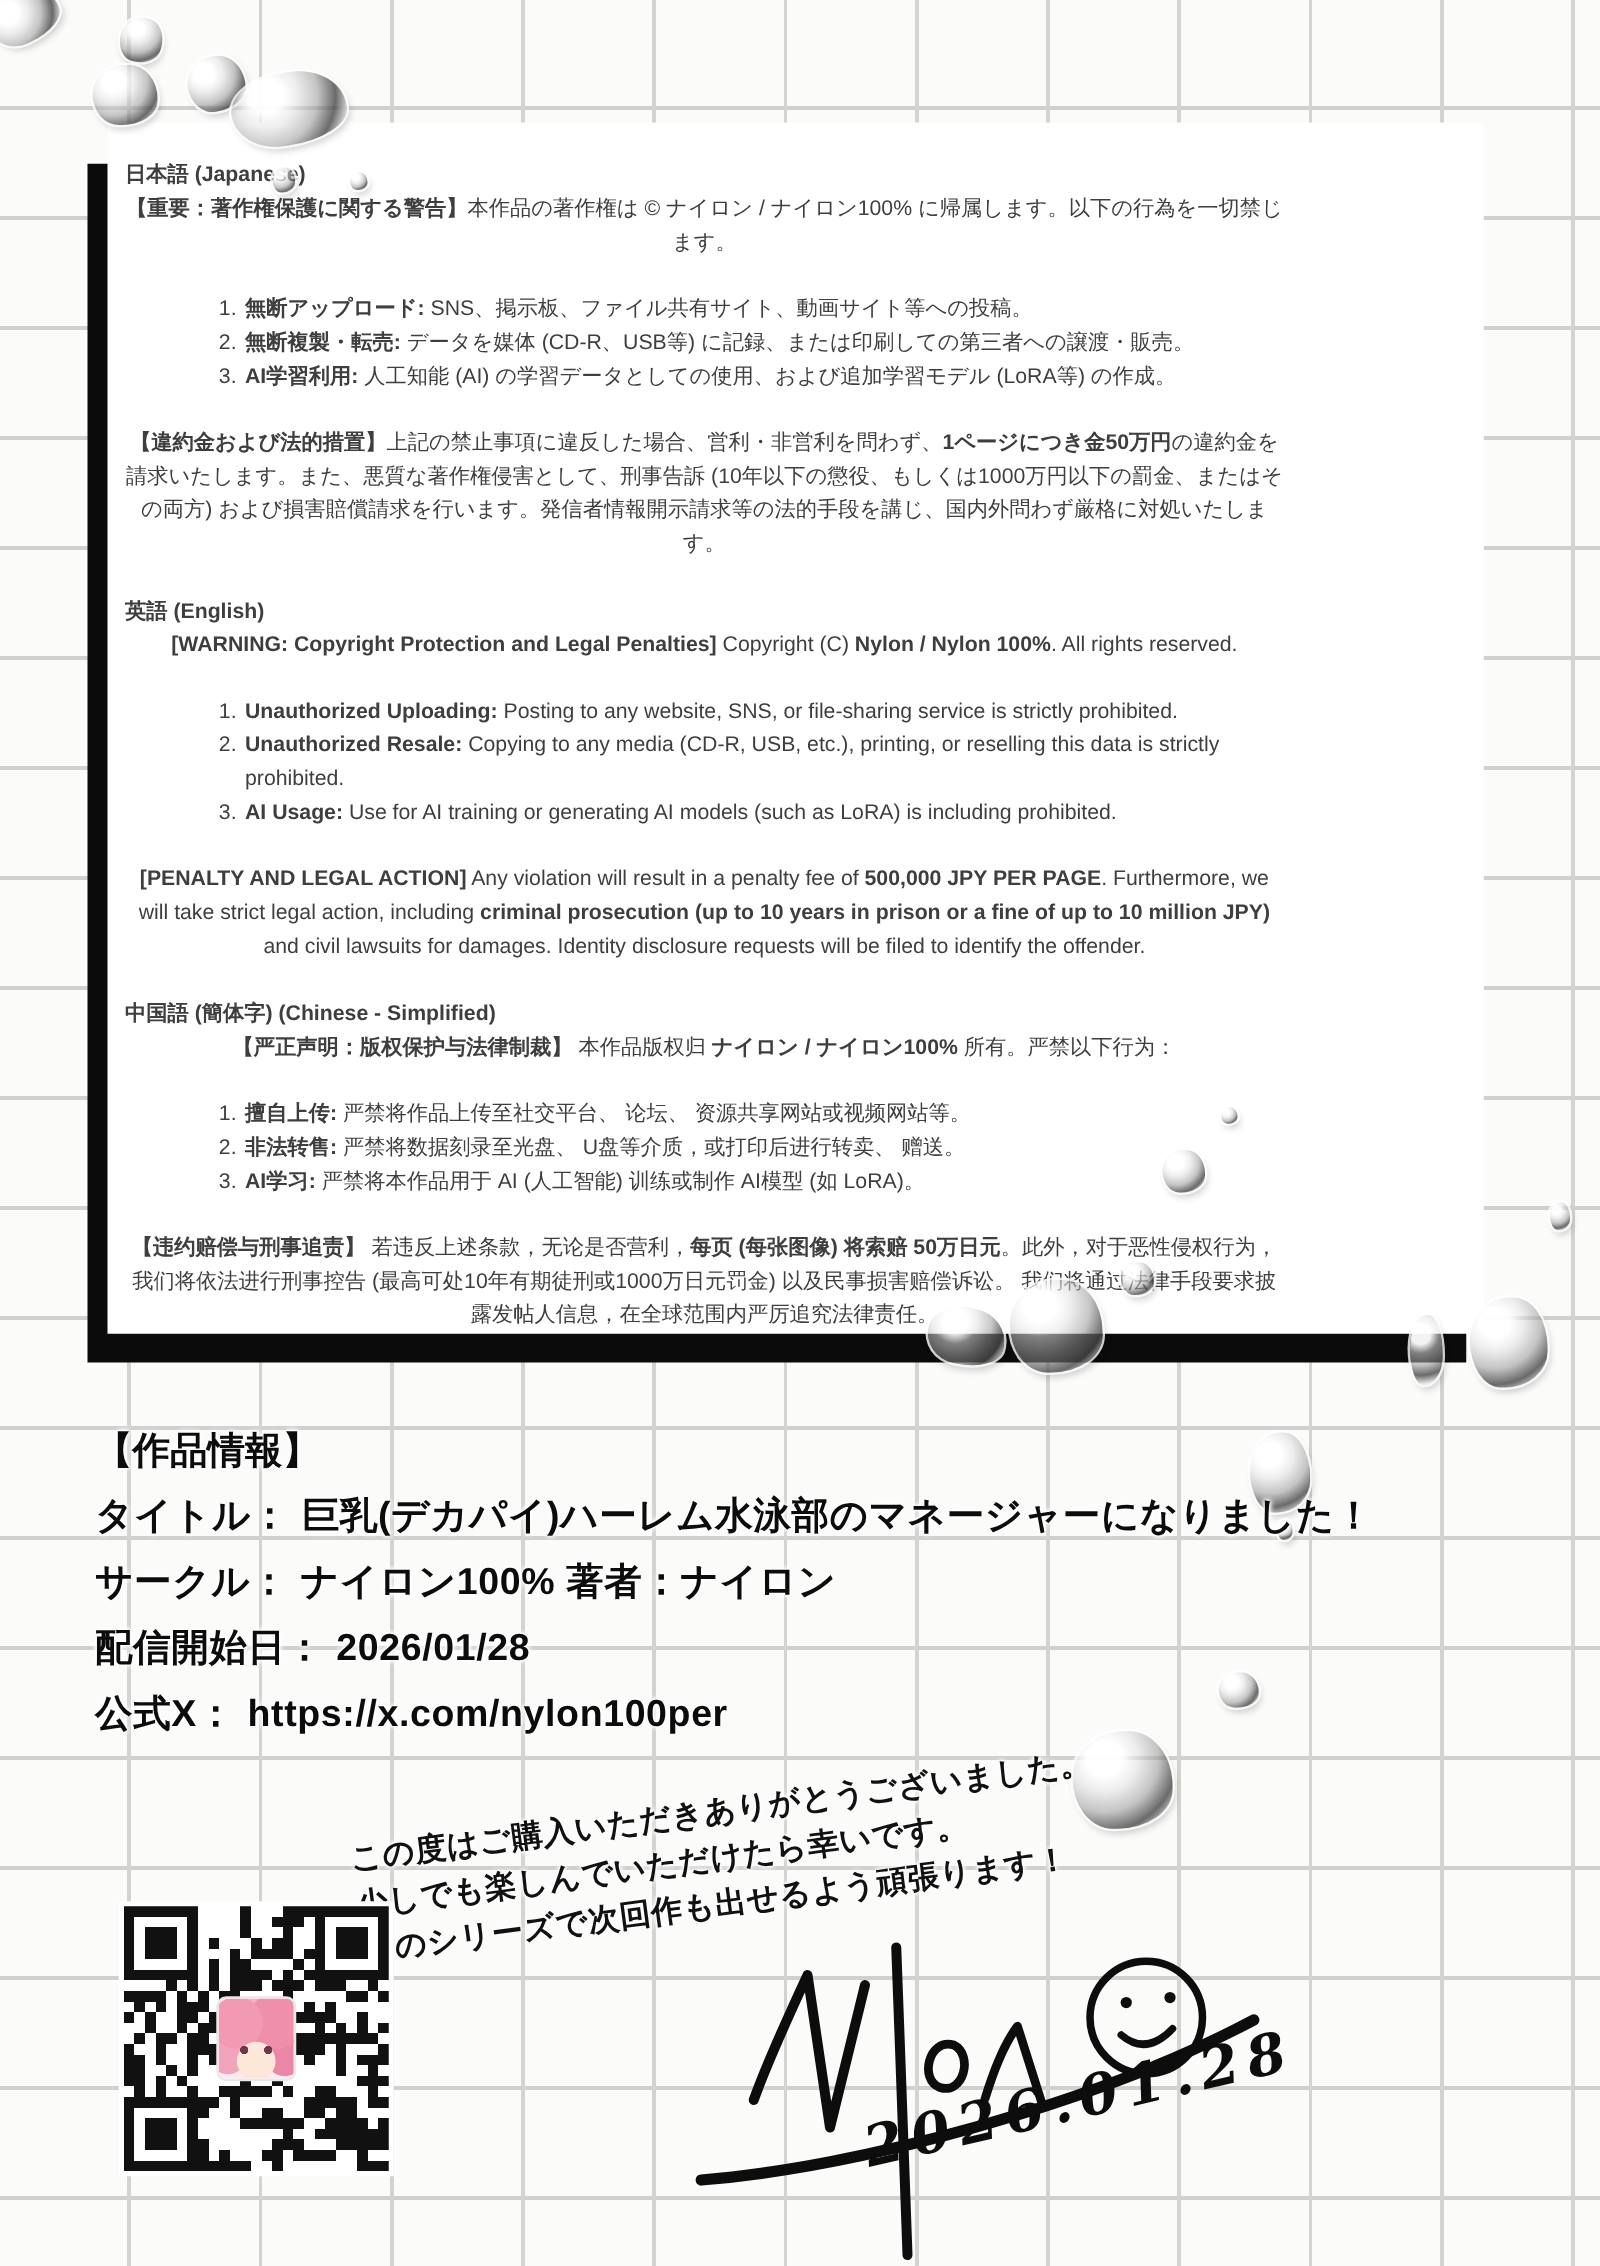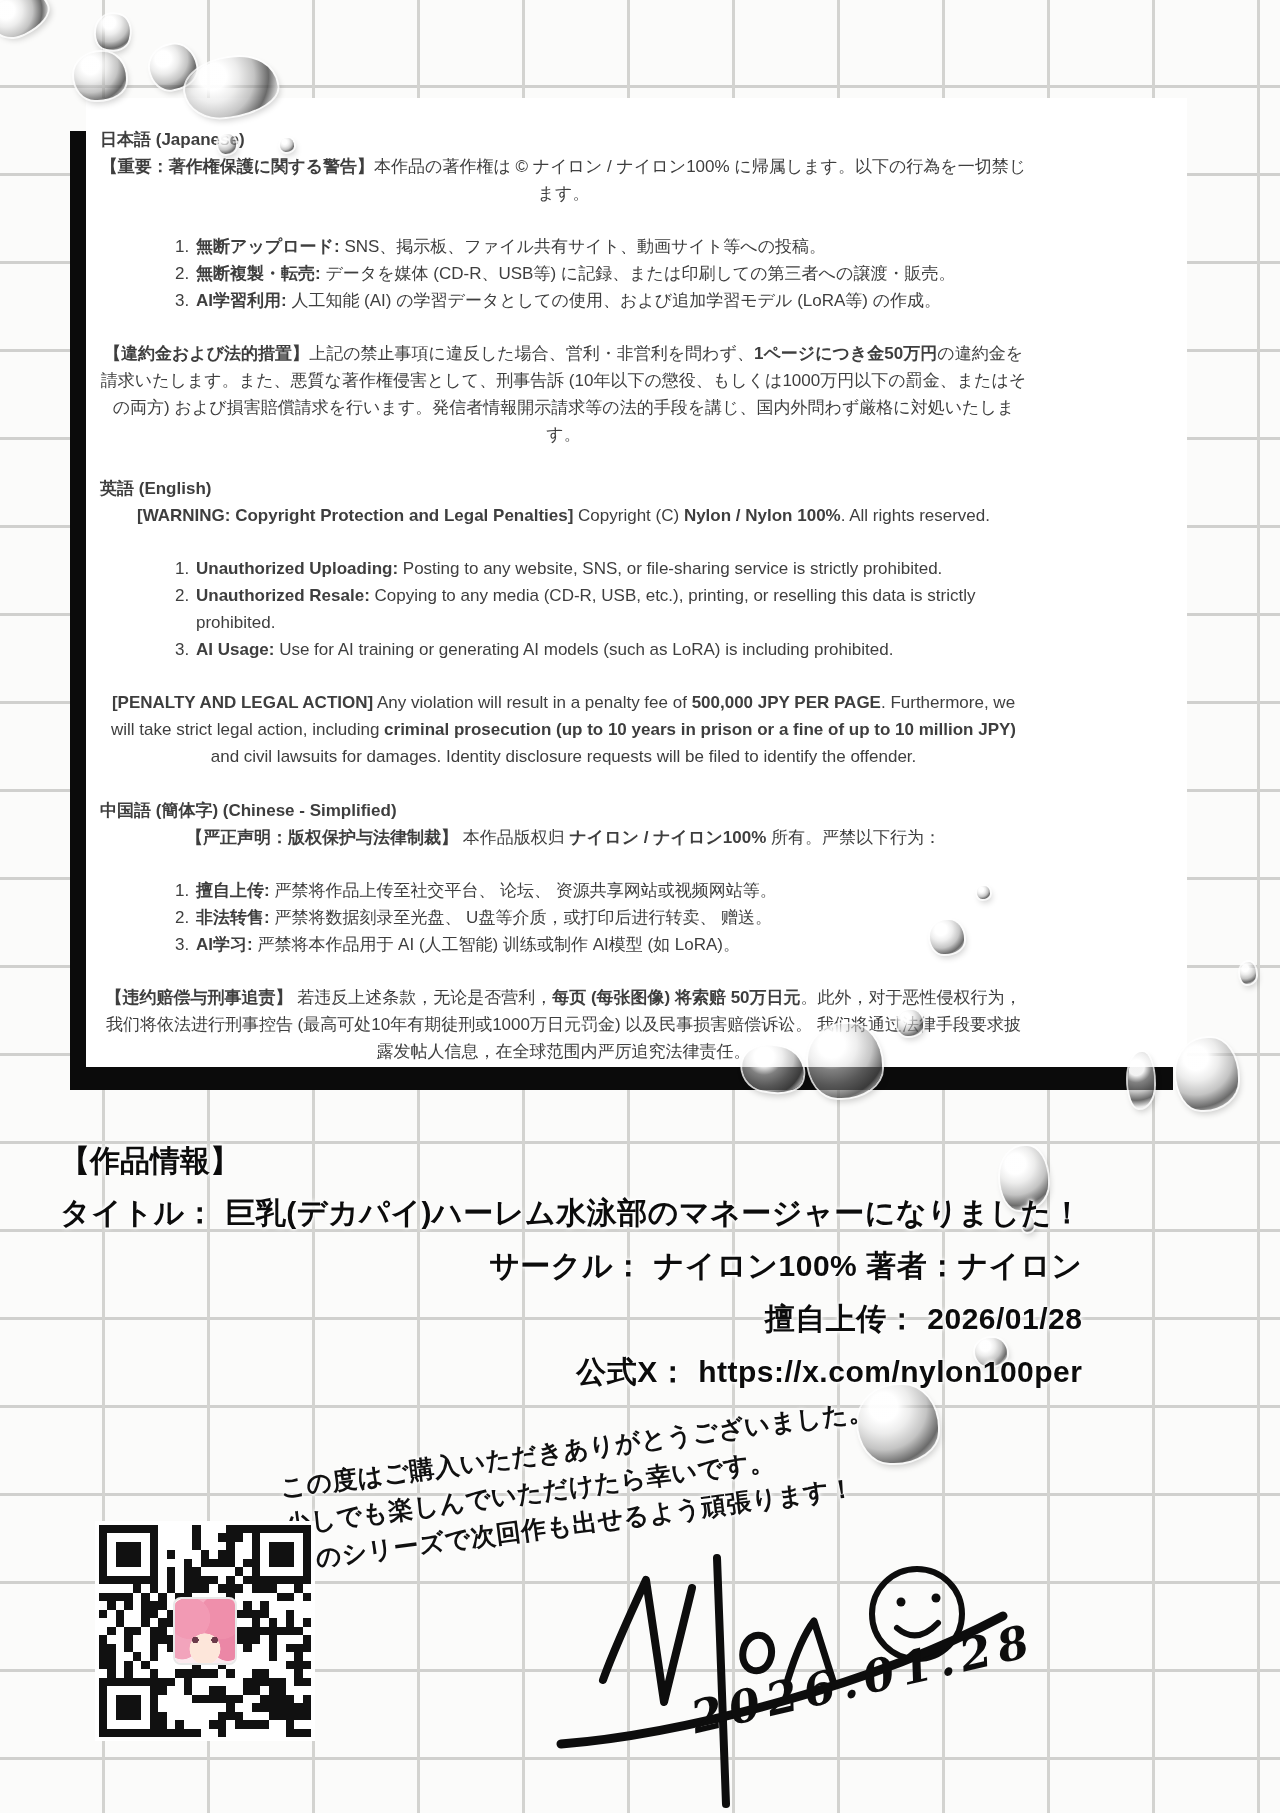--- a/index.html
+++ b/index.html
@@ -29,26 +29,26 @@
   }
   .sec-h{font-weight:bold;margin:0;}
   .card p{margin:0 0 0 0;}
   .card .para{margin:0;text-align:center;}
   .card ol{margin:26px 0 26px 0;padding-left:46px;}
   .card li{padding-left:2px;margin-left:48px;}
   .biggap{height:27px;}
   .b{font-weight:bold;}
   
   .work-info{
-    position:absolute;left:60px;top:1146px;z-index:4;color:#0c0c0c;
+    position:absolute;left:76px;top:1146px;z-index:4;color:#0c0c0c;
     font-size:30px;line-height:1;font-weight:600;
     text-shadow:0 0 3px #fff,0 0 3px #fff,0 0 5px #fff,0 0 6px #fff;
   }
   .work-info .wi-h{font-weight:800;margin-bottom:22px;}
-  .work-info .wi-line{margin-bottom:23px;letter-spacing:0.5px;white-space:nowrap;text-align:right;}
+  .work-info .wi-line{margin-bottom:23px;letter-spacing:0.5px;white-space:nowrap;}
   .work-info .wi-label{margin-right:10px;}
   
   .hand-note{
     position:absolute;left:278px;top:1470px;z-index:4;
     transform:rotate(-7.5deg);transform-origin:0 0;
     font-size:25px;line-height:37px;font-weight:800;color:#111;
     letter-spacing:0.5px;white-space:nowrap;
     text-shadow:0 0 3px #fff,0 0 3px #fff,0 0 5px #fff,0 0 6px #fff;
   }
   
@@ -158,21 +158,21 @@
 
 <div class="work-info">
   <div class="wi-h">【作品情報】</div>
   <div class="wi-line">
     <span class="wi-label">タイトル：</span><span>巨乳(デカパイ)ハーレム水泳部のマネージャーになりました！</span>
   </div>
   <div class="wi-line">
     <span class="wi-label">サークル：</span><span>ナイロン100% 著者：ナイロン</span>
   </div>
   <div class="wi-line">
-    <span class="wi-label">擅自上传：</span><span>2026/01/28</span>
+    <span class="wi-label">配信開始日：</span><span>2026/01/28</span>
   </div>
   <div class="wi-line">
     <span class="wi-label">公式X：</span><span>https://x.com/nylon100per</span>
   </div>
 </div>
 
 <div class="hand-note">
   <div>この度はご購入いただきありがとうございました。</div>
   <div>少しでも楽しんでいただけたら幸いです。</div>
   <div>このシリーズで次回作も出せるよう頑張ります！</div>

